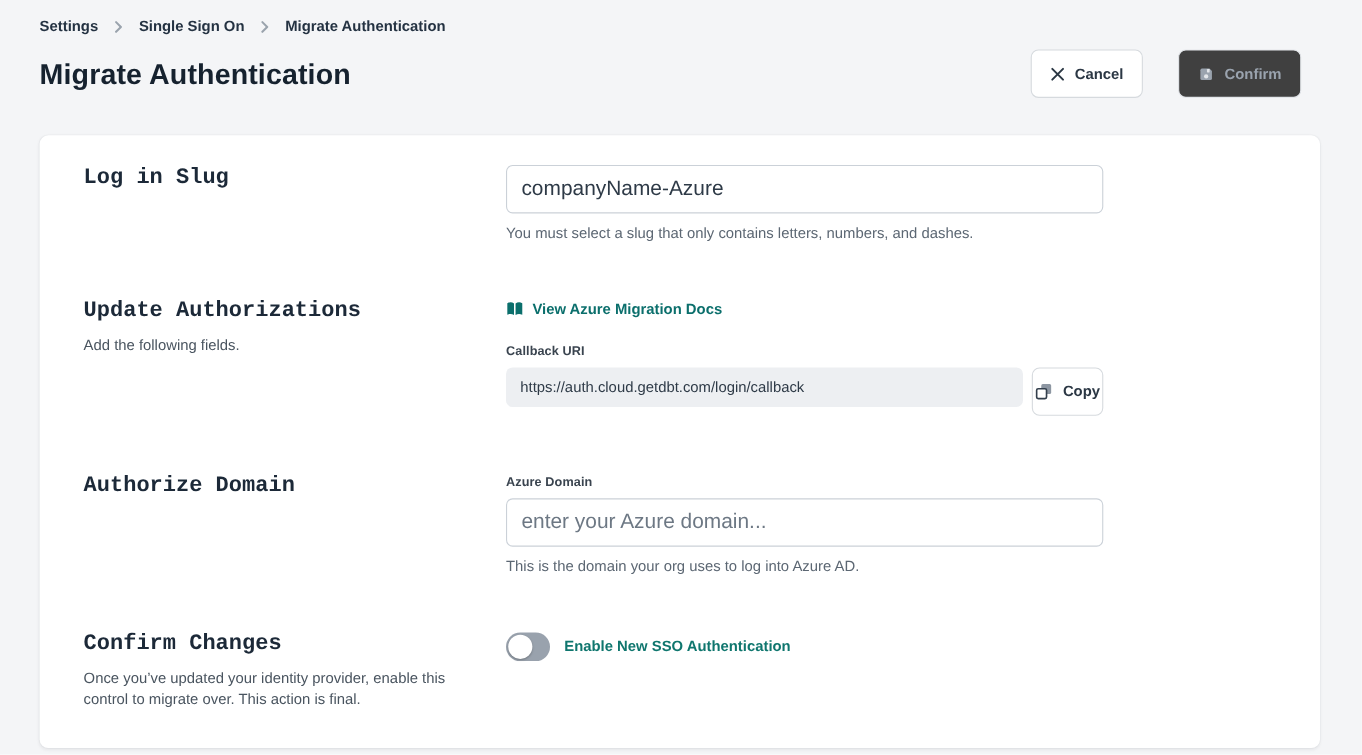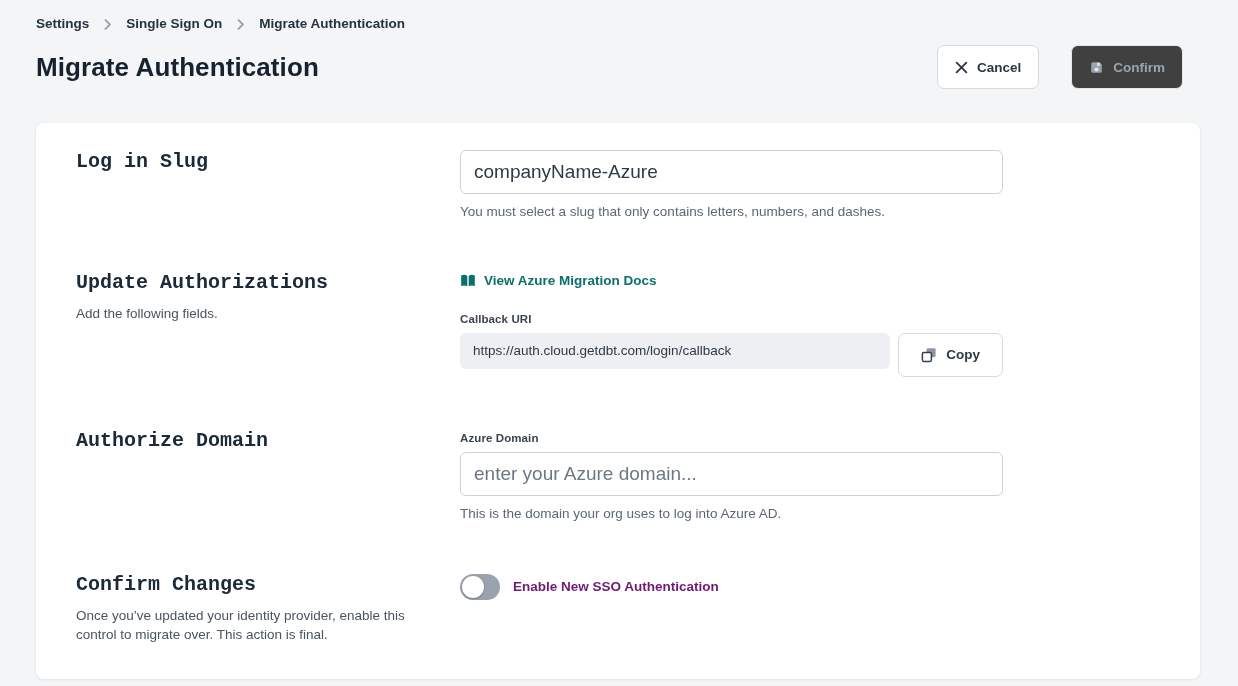--- a/index.html
+++ b/index.html
@@ -63,34 +63,34 @@
   }
   .after-link { margin-top: 21px; }
   .copy-row { display: flex; gap: 8px; }
   .readonly-field {
     flex: 1; height: 36px; background: #edeff2; border-radius: 6px;
     display: flex; align-items: center; padding: 0 13px;
     font-size: 13.5px; color: #2e3a47;
   }
   .btn.copy {
     background: #fff; border: 1px solid #d6dade; color: #2b3744;
-    padding: 0 22px; border-radius: 7px;
+    padding: 0 2px; border-radius: 7px;
   }
 
   .toggle-row { display: flex; align-items: center; gap: 13px; margin-top: 1px; }
   .toggle {
     position: relative; width: 40px; height: 26px; border-radius: 13px;
     background: #99a2ad; border: none; cursor: pointer; flex: 0 0 auto;
   }
   .toggle .knob {
     position: absolute; top: 2px; left: 2px; width: 22px; height: 22px;
     border-radius: 50%; background: #ffffff;
     box-shadow: 0 1px 2px rgba(0,0,0,.25);
   }
-  .toggle-label { font-size: 13.5px; font-weight: 700; color: #701a75; }
+  .toggle-label { font-size: 13.5px; font-weight: 700; color: #0f766e; }
 </style>
 </head>
 <body>
 
 <div class="topbar">
   <nav class="breadcrumb">
     <a>Settings</a>
     <span class="sep">
       <svg width="11" height="11" viewBox="0 0 10 10">
           <path d="M3.2 1l4 4-4 4" stroke="#9aa3ad" stroke-width="1.7" fill="none" stroke-linecap="round" stroke-linejoin="round"></path>

